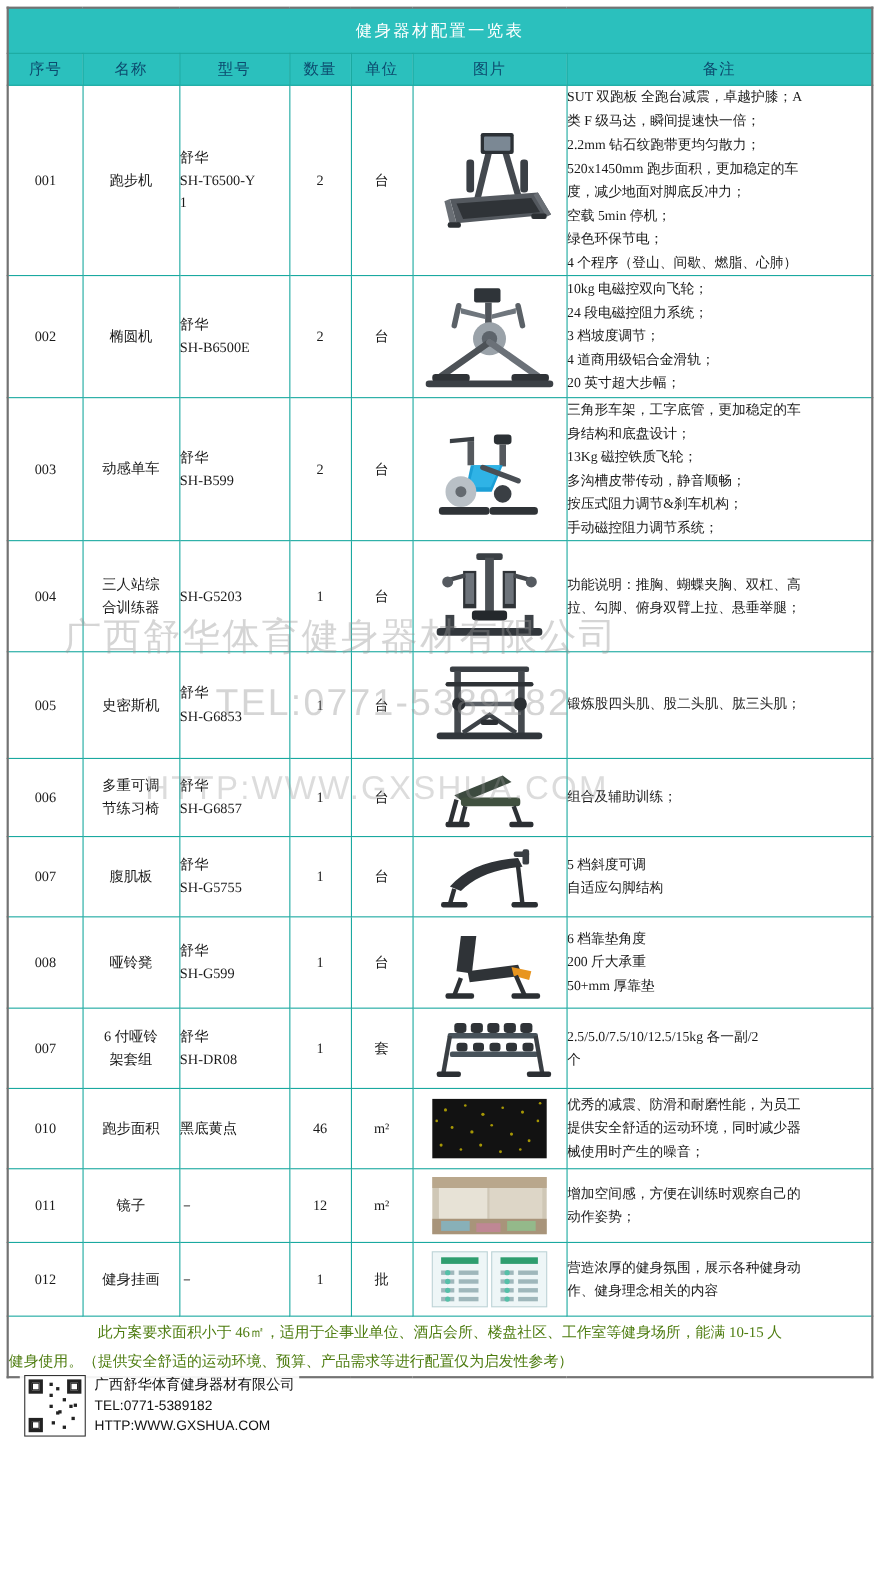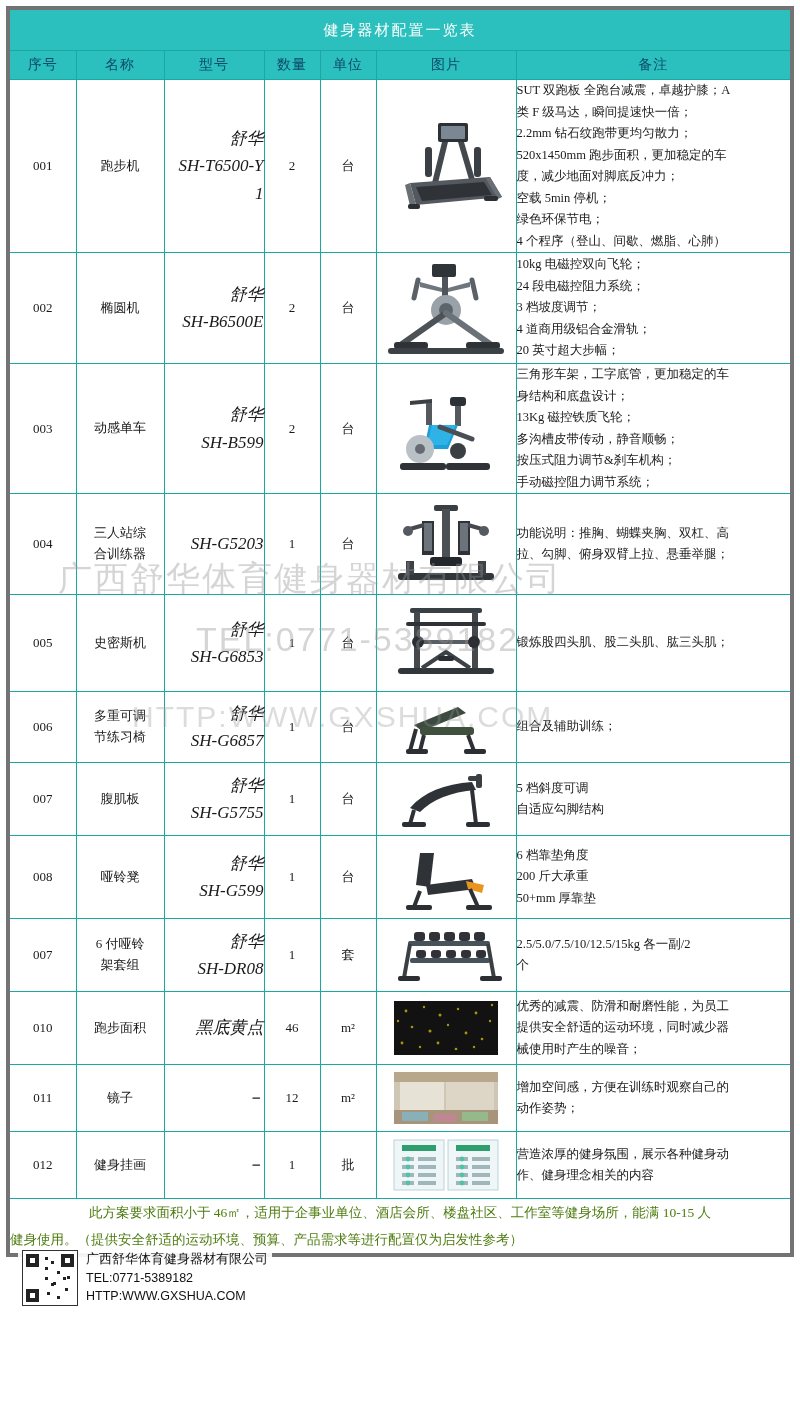--- a/index.html
+++ b/index.html
@@ -17,21 +17,21 @@
     width: 800px;
     min-height: 1427px;
     box-sizing: border-box;
     padding: 6px 6px 6px 6px;
     background: #ffffff;
   }
   table.cfg {
     width: 788px;
     border-collapse: collapse;
     table-layout: fixed;
-    border: 4px solid #737373;
+    border: 2px solid #737373;
   }
   table.cfg td, table.cfg th {
     border: 1px solid #1aa9a0;
     vertical-align: middle;
     padding: 0;
   }
   .title-cell {
     background: #2bc0bd;
     color: #ffffff;
     text-align: center;
@@ -43,21 +43,21 @@
   .hdr td {
     background: #2bc0bd;
     color: #0c4a6e;
     text-align: center;
     font-size: 14px;
     height: 28px;
     letter-spacing: 1px;
   }
   td.c-no   { width: 68px;  text-align: center; font-size: 13px; }
   td.c-name { width: 88px;  text-align: center; font-size: 13px; line-height: 1.6; }
-  td.c-model{ width: 100px; text-align: right; font-size: 17px; line-height: 1.6; font-style: italic; }
+  td.c-model{ width: 100px; text-align: left; font-size: 13px; line-height: 1.6; }
   td.c-qty  { width: 56px;  text-align: center; font-size: 13px; }
   td.c-unit { width: 56px;  text-align: center; font-size: 13px; }
   td.c-img  { width: 140px; text-align: center; }
   td.c-note { font-size: 12.5px; line-height: 1.72; padding: 6px 8px; }
   .note-line { white-space: nowrap; overflow: hidden; }
   .img-box {
     width: 132px;
     margin: 5px auto;
     display: block;
     position: relative;

